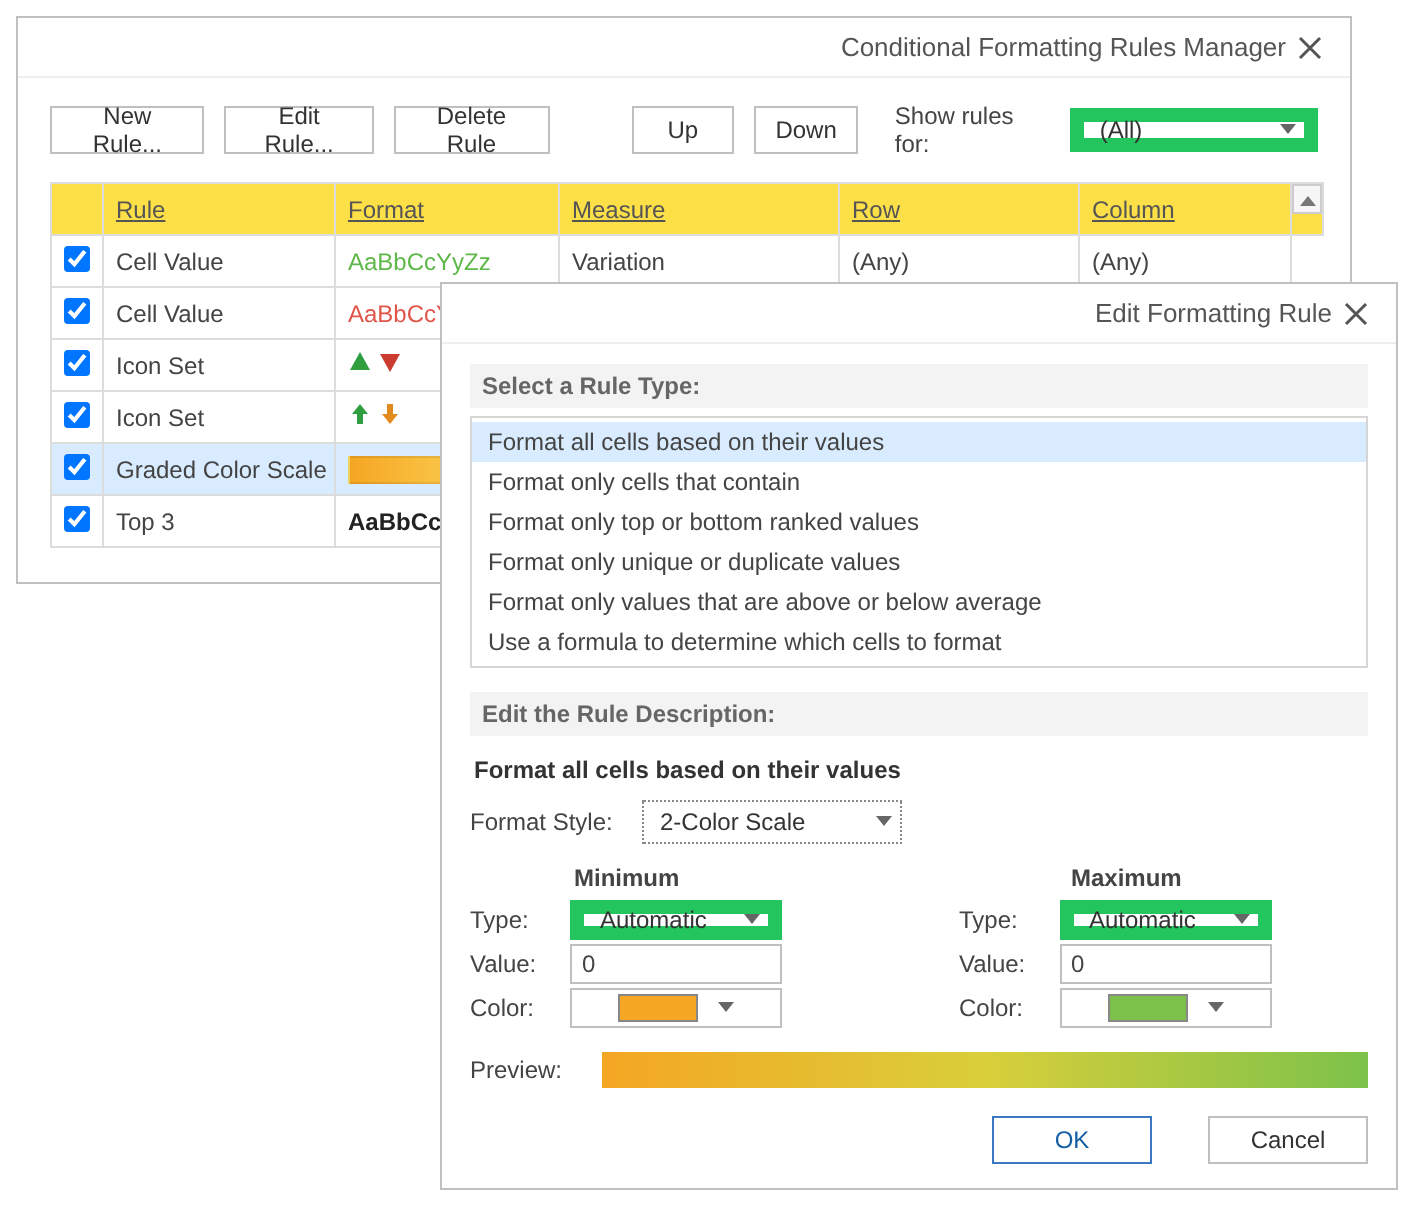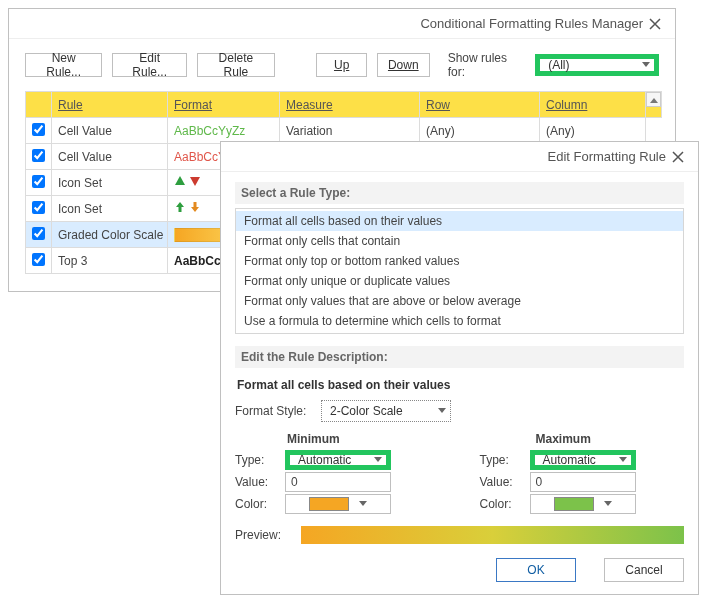--- a/index.html
+++ b/index.html
@@ -45,26 +45,26 @@
     height: 24px;
     padding: 0 10px;
     border: 1px solid #bfbfbf;
     background: #fff;
     font-size: 12px;
     color: #333;
     cursor: pointer;
     display: inline-flex;
     align-items: center;
   }
-  .btn.small { width: 54px; justify-content: center; text-decoration: underline; }
+  .btn.small { width: 54px; justify-content: center; }
   .toolbar .spacer1 { width: 24px; }
   .show-label { margin-left: 8px; margin-right: 6px; color: #444; }
   .select {
     height: 22px;
-    border: 5px solid #22c55e;
+    border: 7px solid #22c55e;
     background: #fff;
     display: inline-flex;
     align-items: center;
     padding: 0 4px 0 8px;
     cursor: pointer;
     position: relative;
   }
   .select .caret {
     margin-left: auto;
     color: #666;

